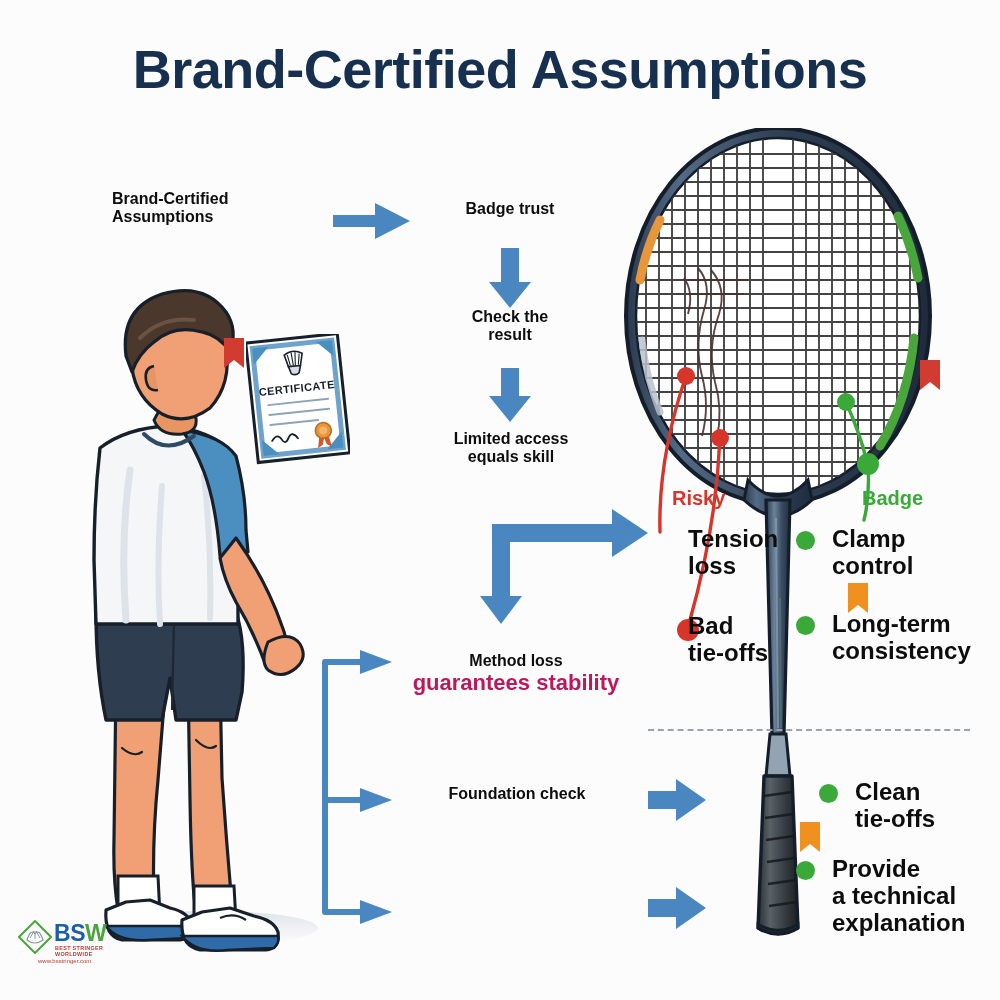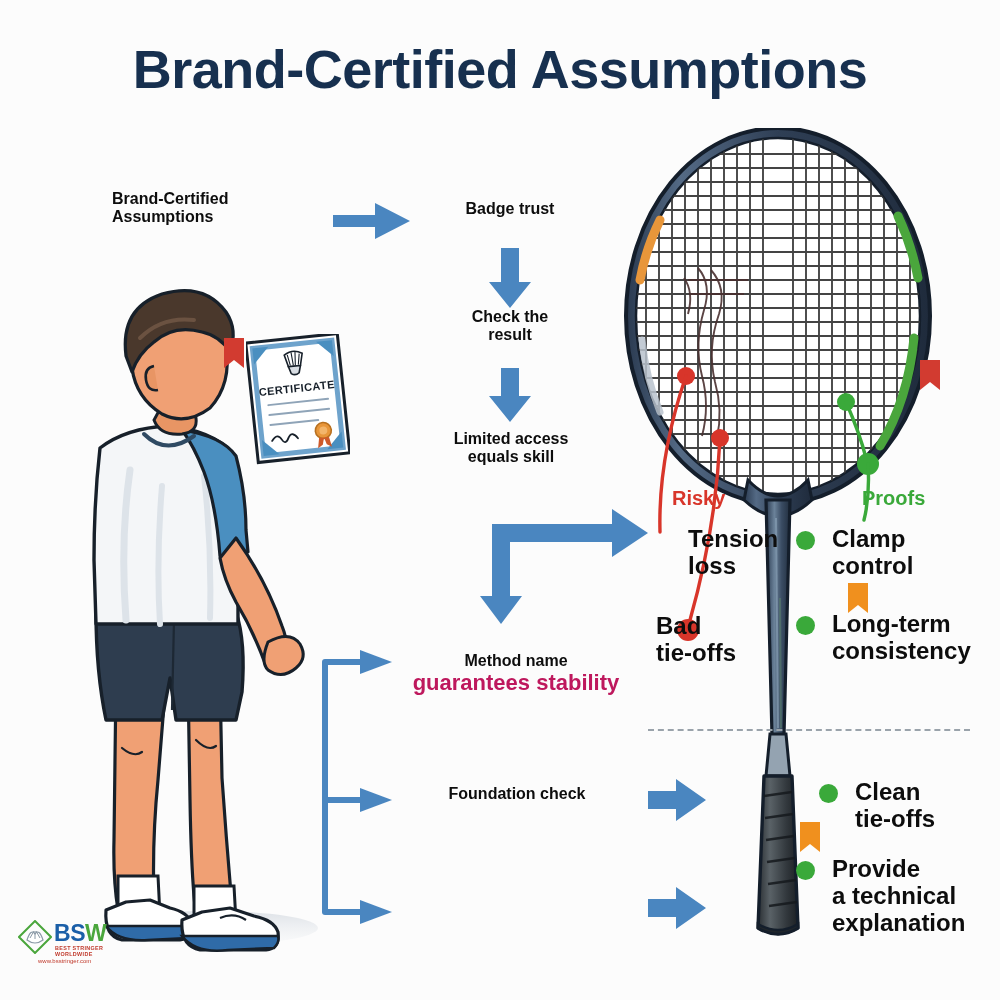--- a/index.html
+++ b/index.html
@@ -377,45 +377,45 @@
       <svg viewBox="0 0 20 30">
           <path d="M0 0 H20 V30 L10 22 L0 30 Z" fill="#f0901e"></path>
         </svg>
     </span>
     <div class="label">Limited access
 equals skill</div>
   </div>
 
   <div class="node center" style="left:396px;top:652px;width:240px;">
 
-    <div class="label">Method name</div>
+    <div class="label">Method loss</div>
     <div class="sublabel">guarantees stability</div>
   </div>
 
   <div class="node center" style="left:390px;top:785px;width:254px;">
 
     <div class="label">Foundation check</div>
   </div>
 
 
   <div class="col-header risky" style="left:672px;top:487px;">Risky</div>
 
   <div class="listitem" style="left:652px;top:525px;width:115px;">
     <span class="dot none"></span>
     <span class="txt">Tension
 loss</span>
   </div>
 
-  <div class="listitem" style="left:620px;top:612px;width:120px;">
+  <div class="listitem" style="left:652px;top:612px;width:120px;">
     <span class="dot none"></span>
     <span class="txt">Bad
 tie-offs</span>
   </div>
 
-  <div class="col-header proofs" style="left:862px;top:487px;">Proofs</div>
+  <div class="col-header proofs" style="left:862px;top:487px;">Badge</div>
 
   <div class="listitem" style="left:796px;top:525px;width:150px;">
     <span class="dot green"></span>
     <span class="txt">Clamp
 control</span>
   </div>
 
   <div class="listitem" style="left:796px;top:610px;width:170px;">
     <span class="dot green"></span>
     <span class="txt">Long-term

